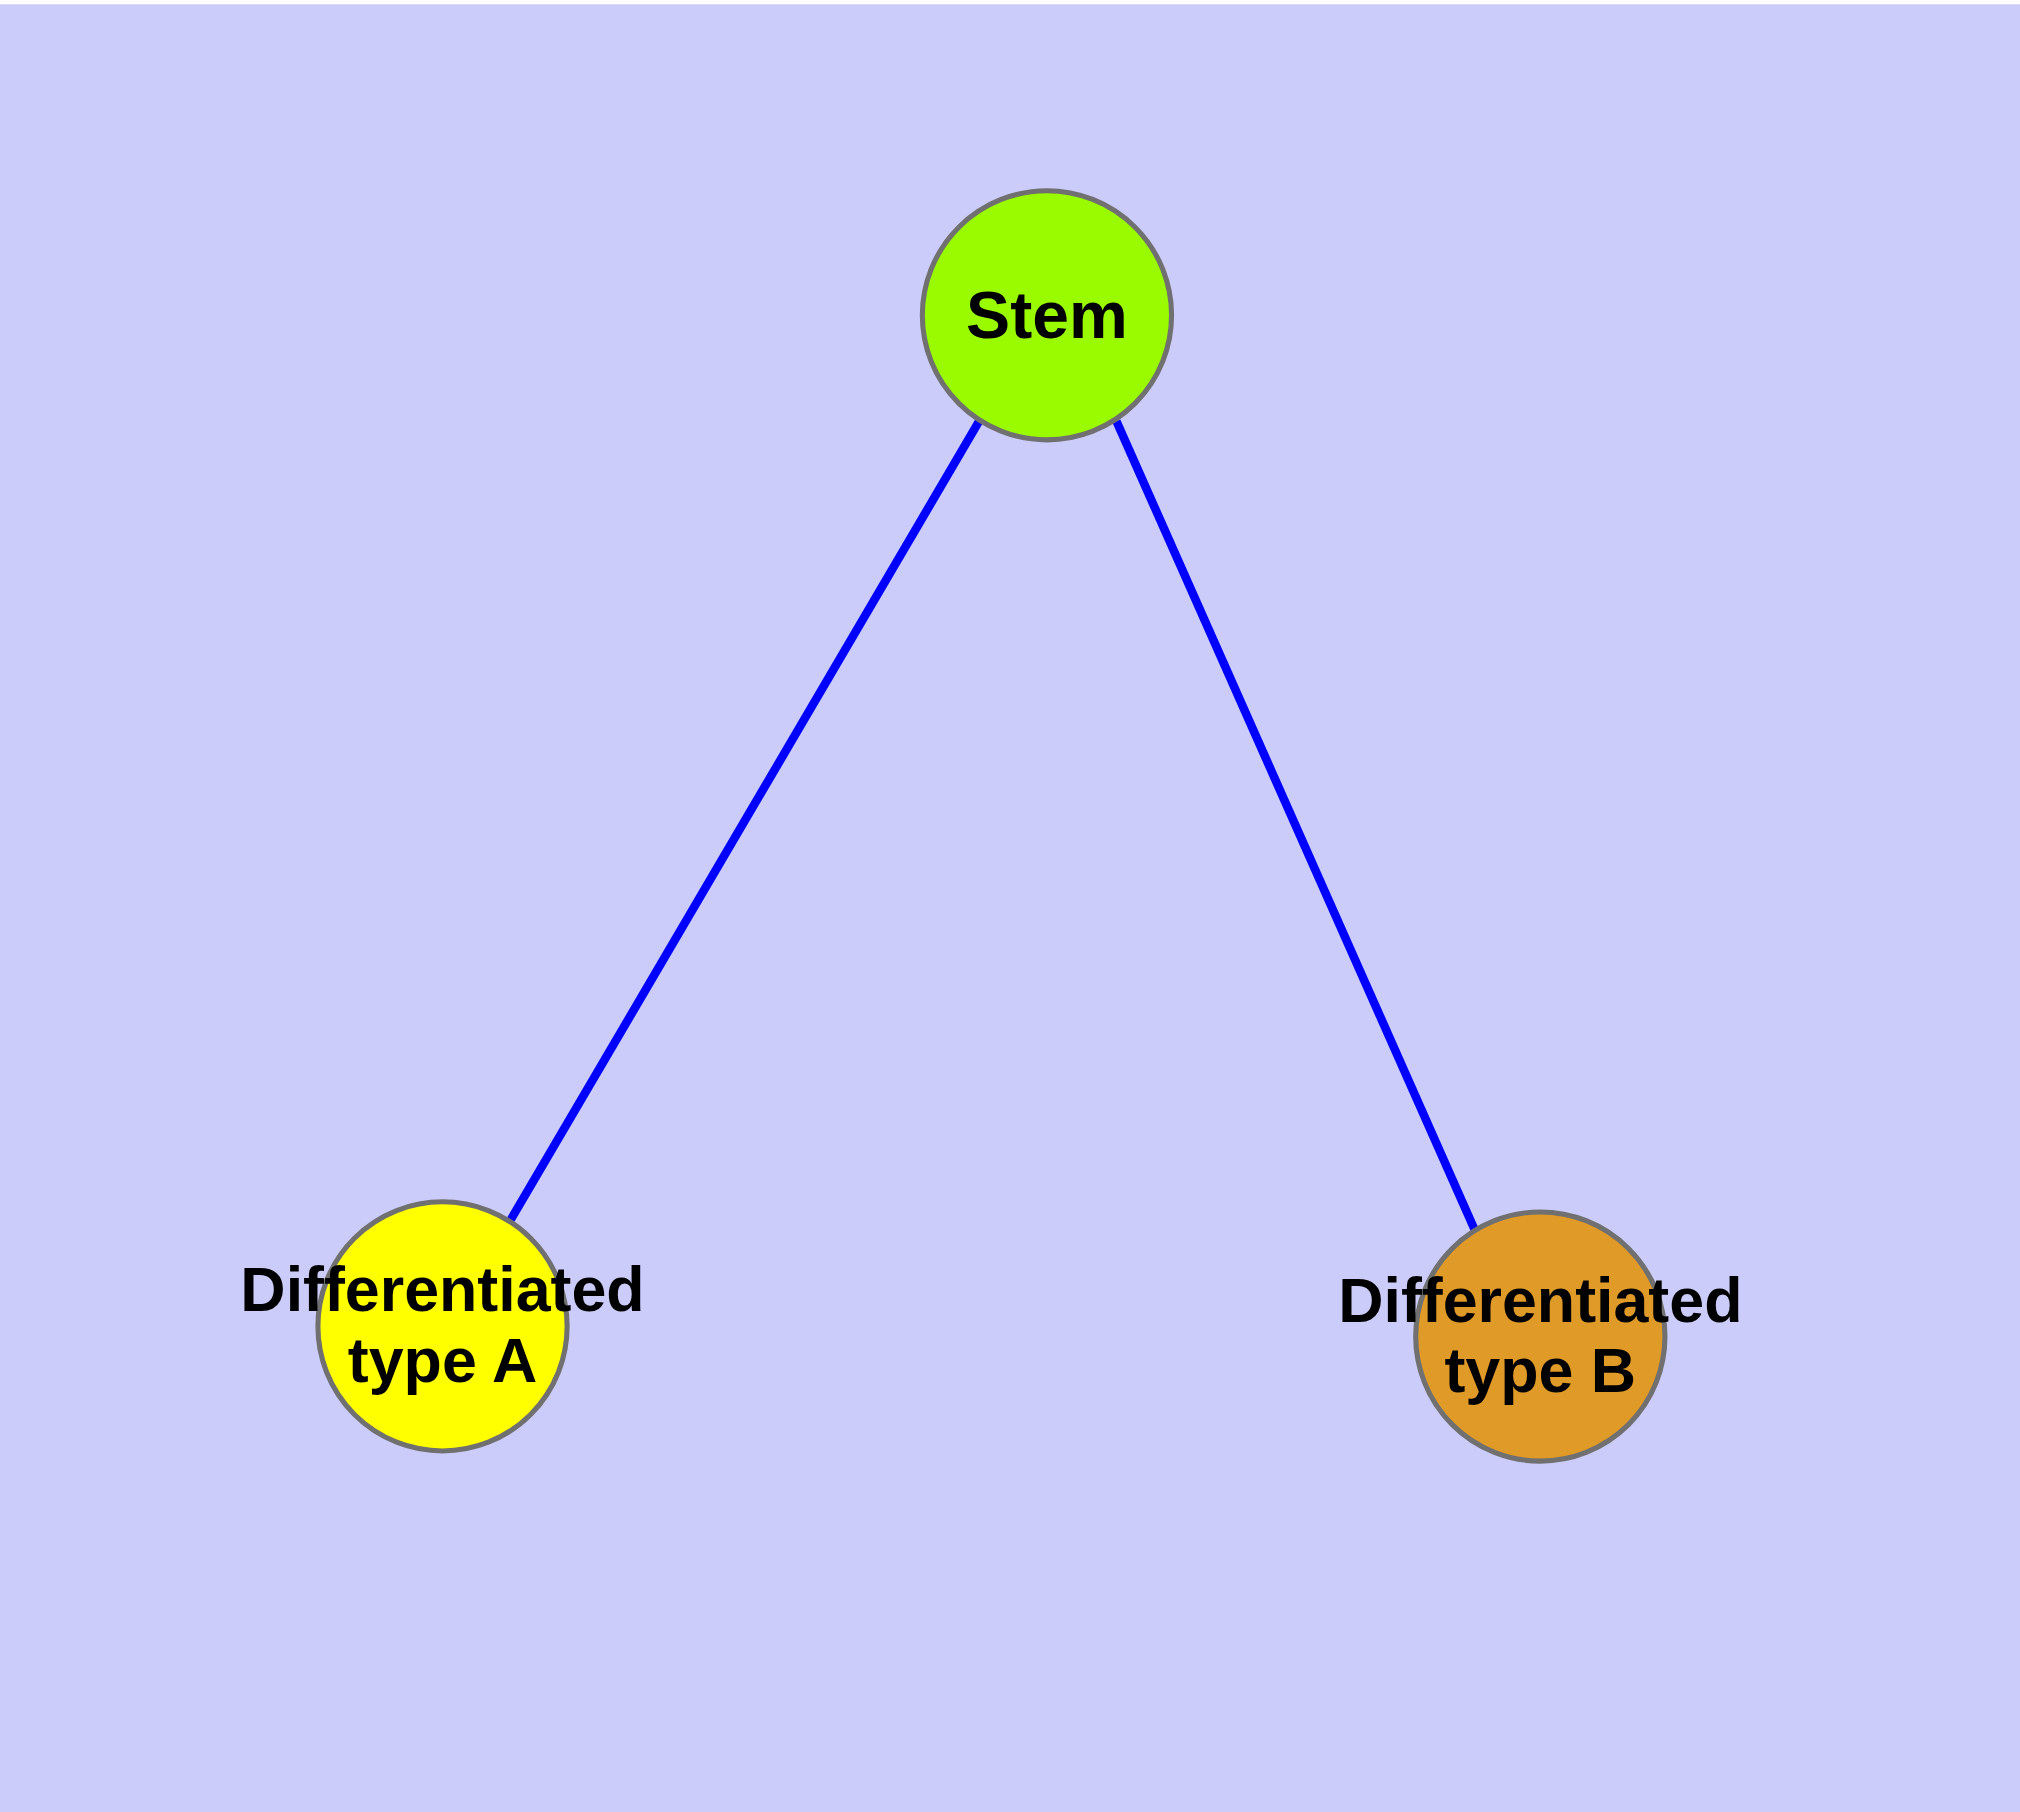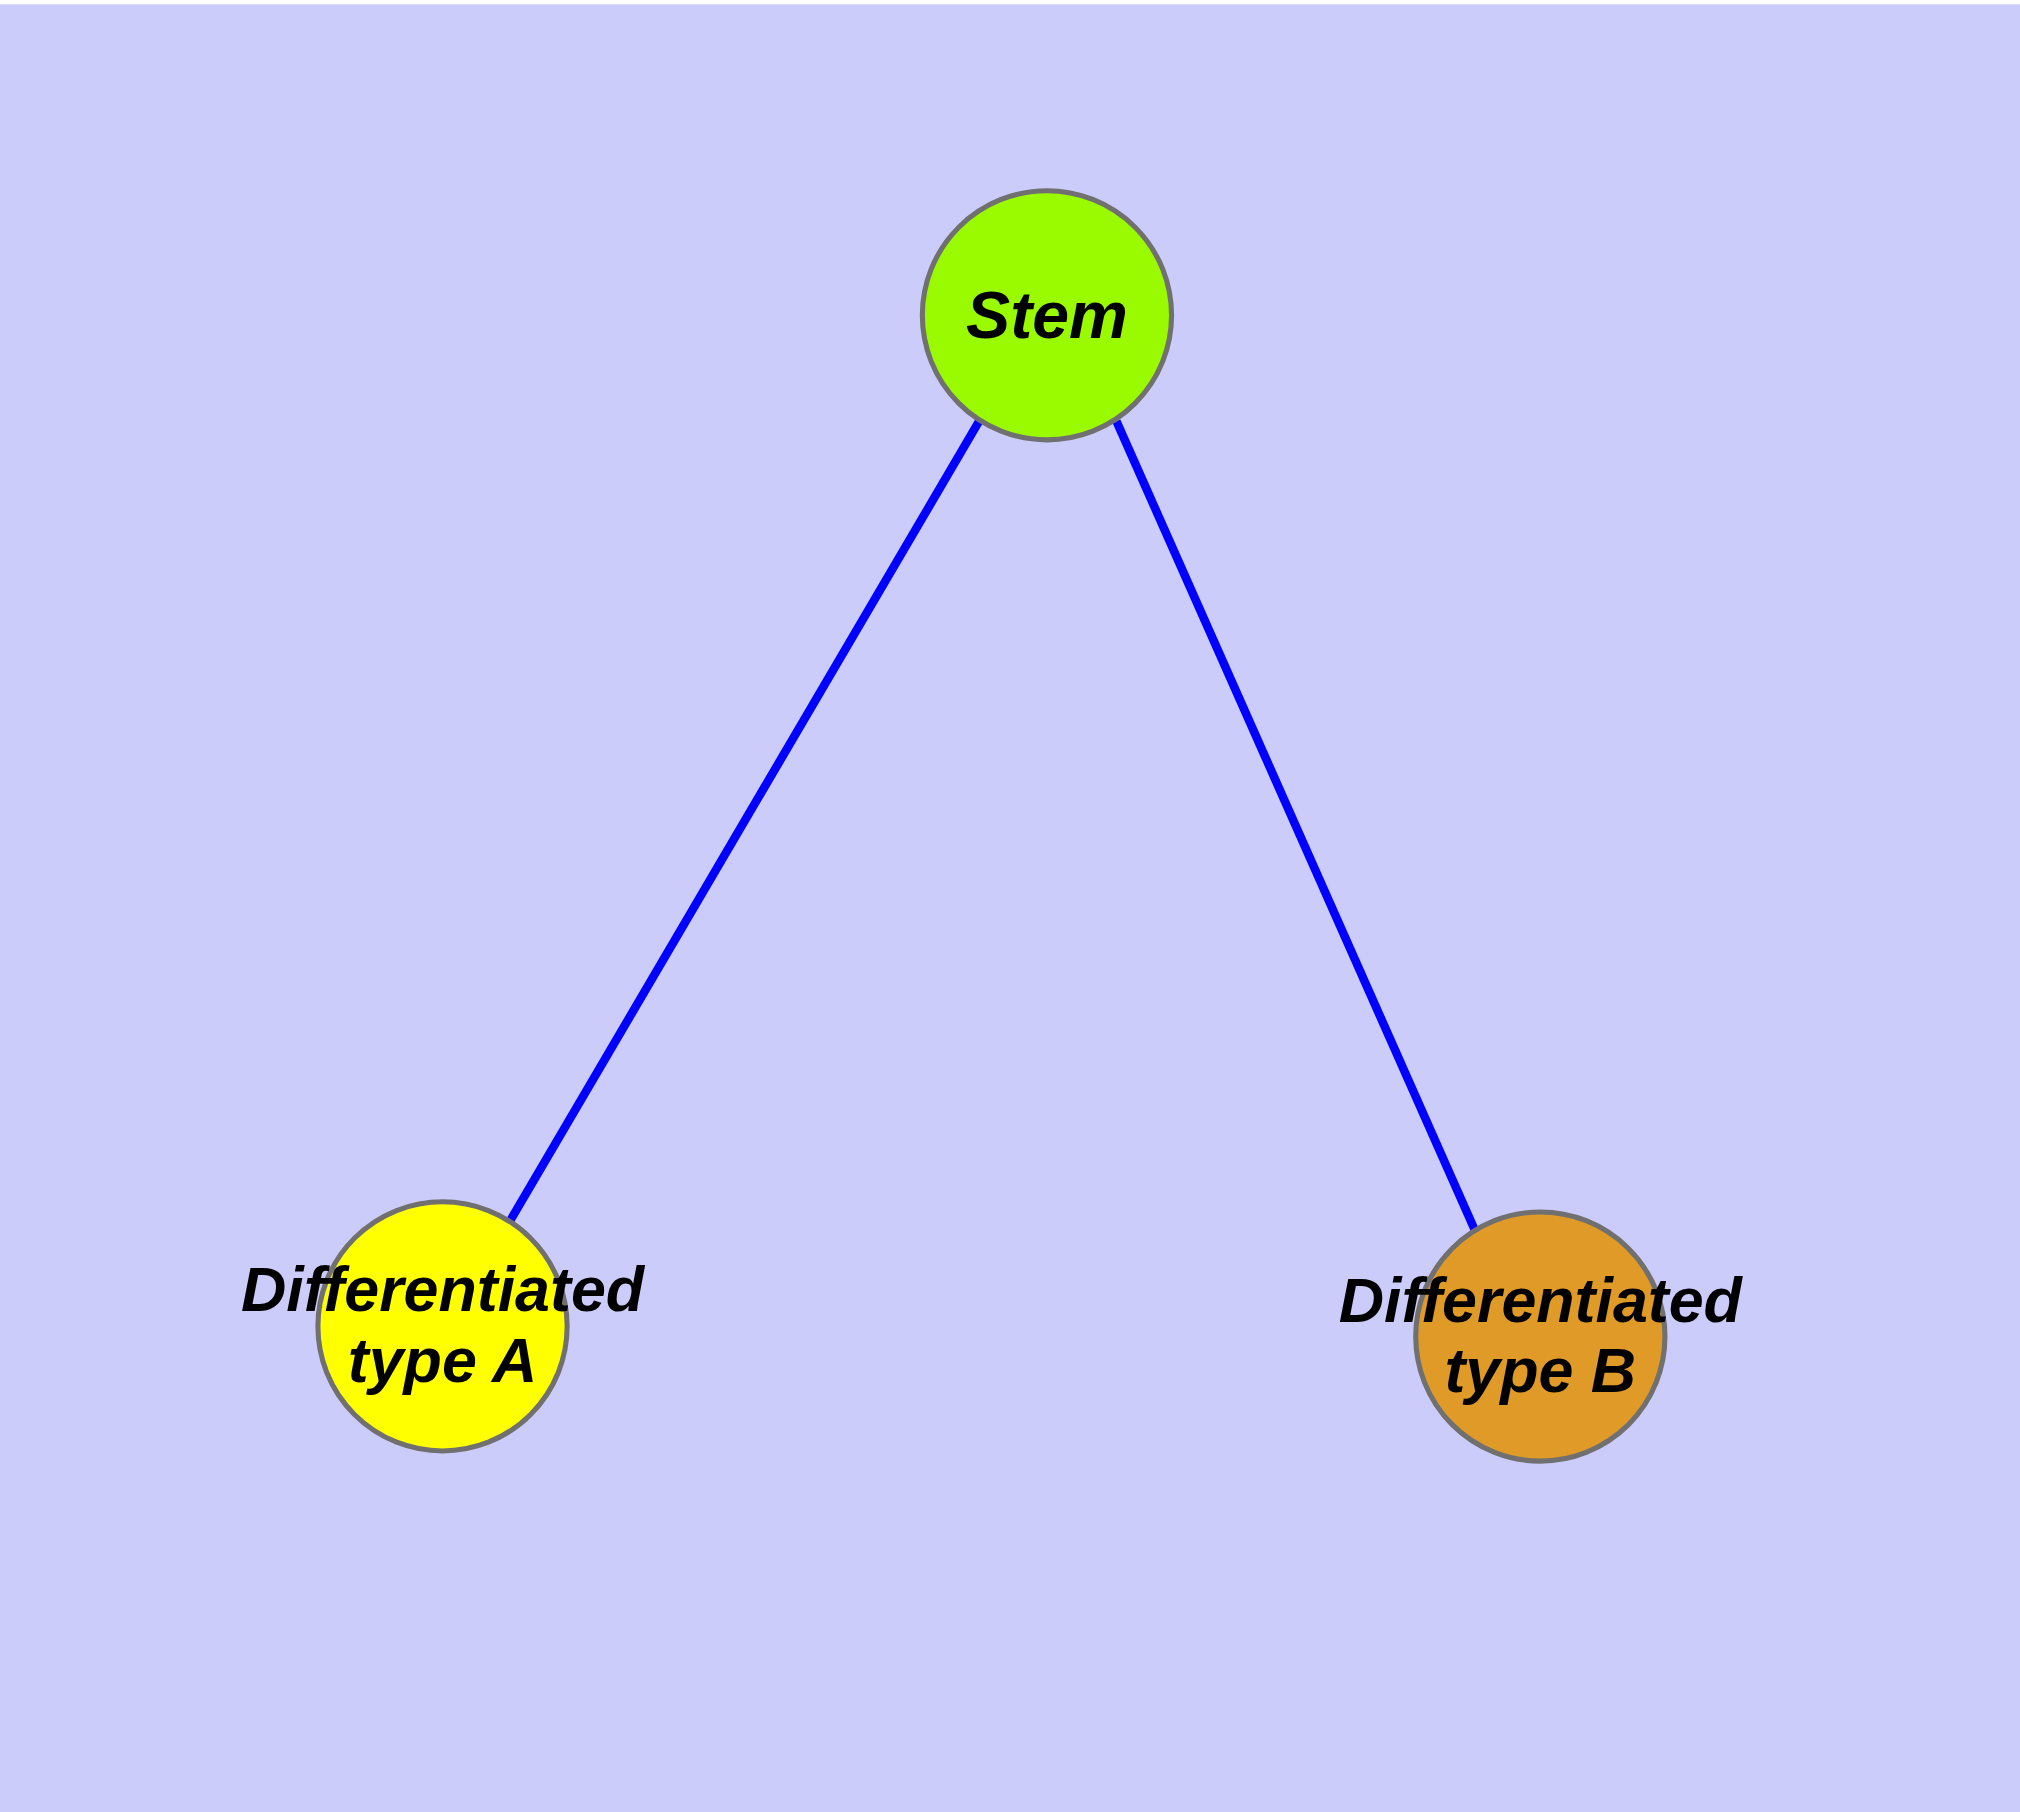--- a/index.html
+++ b/index.html
@@ -8,21 +8,20 @@
     padding: 0;
     background: #ffffff;
   }
   #canvas-root {
     position: relative;
     width: 2021px;
     height: 1812px;
     background: #ffffff;
     overflow: hidden;
     font-family: "Liberation Sans", "DejaVu Sans", sans-serif;
-    font-style: italic;
   }
   #graph-svg {
     position: absolute;
     left: 0;
     top: 0;
     width: 2021px;
     height: 1812px;
     display: block;
   }
   .node-label {

